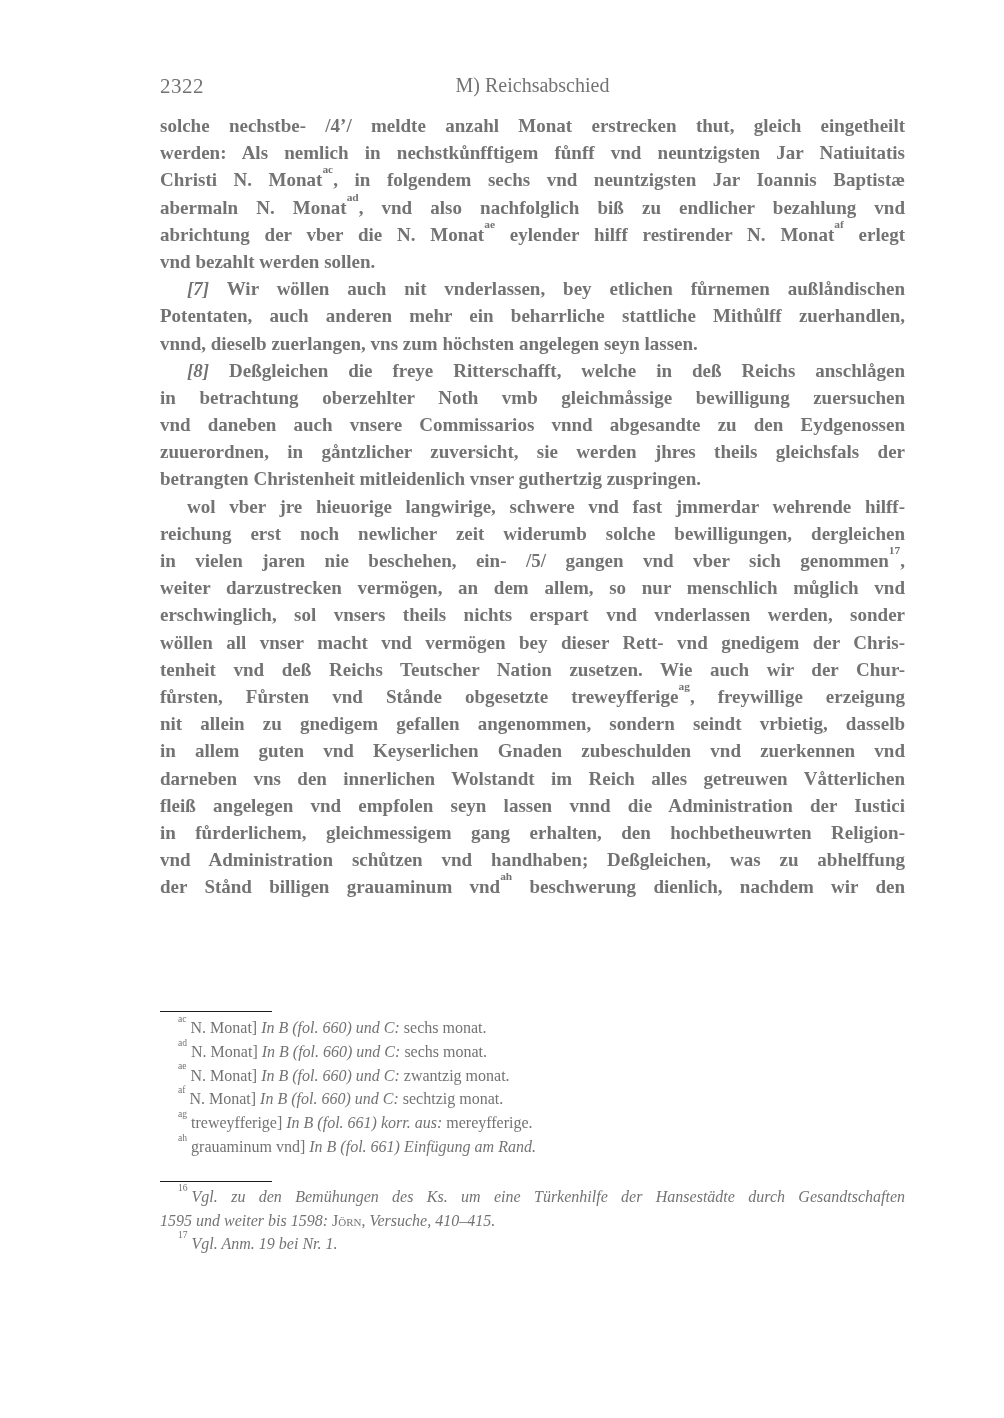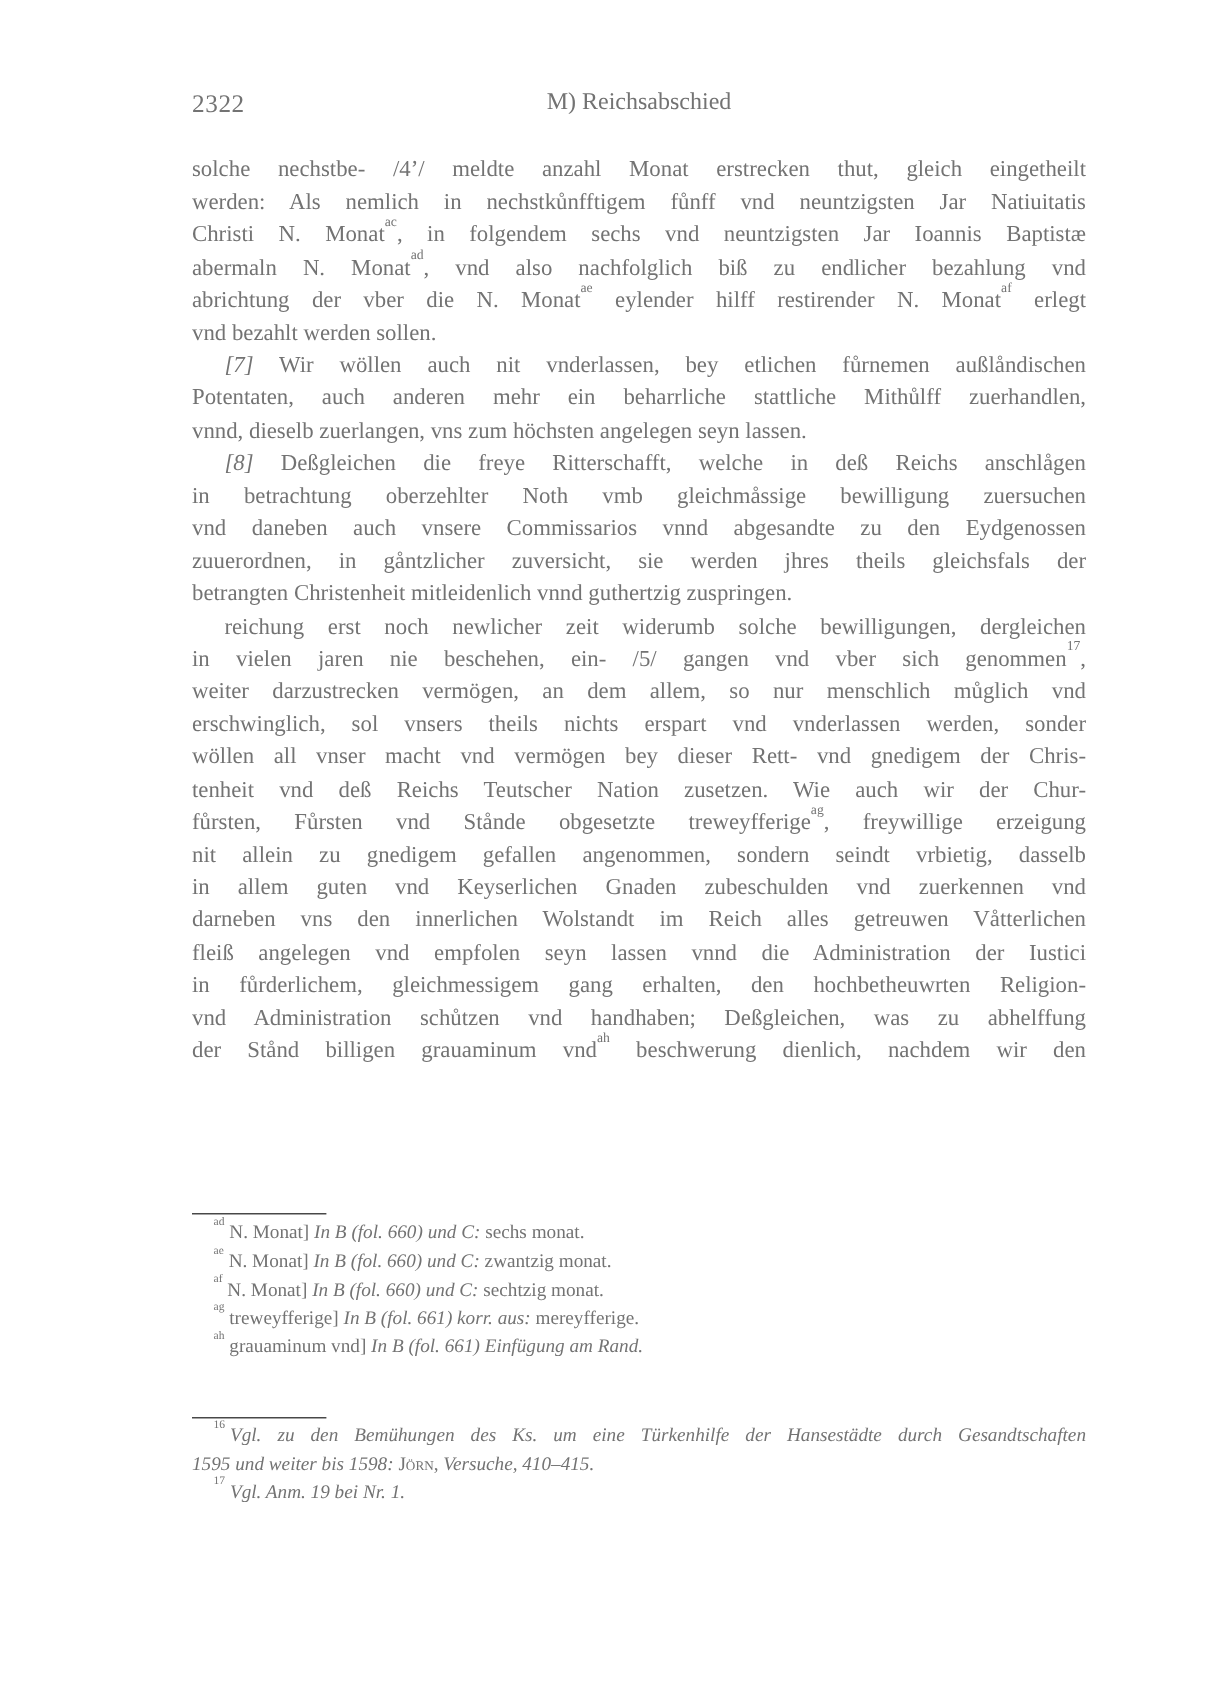--- a/index.html
+++ b/index.html
@@ -13,22 +13,22 @@
   }
   
   .running-header{
     position:absolute;top:74px;left:160px;width:745px;height:28px;
     font-size:21px;
   }
   .page-number{position:absolute;left:0;top:0;letter-spacing:0.5px;}
   .running-head{display:block;text-align:center;font-size:20px;}
   
   .body-text{
-    position:absolute;top:128px;left:160px;width:745px;
-    font-size:19px;line-height:27.2px;
+    position:absolute;top:112px;left:160px;width:745px;
+    font-size:19px;line-height:27.2px;font-weight:bold;
   }
   .para{margin:0;}
   .bline{
     text-align:justify;
     -moz-text-align-last:justify;
     text-align-last:justify;
     height:27.2px;white-space:normal;
   }
   .bline.lastline{
     -moz-text-align-last:left;
@@ -83,43 +83,45 @@
       <div class="para indent">
         <div class="bline"><i>[7]</i> Wir wöllen auch nit vnderlassen, bey etlichen fůrnemen außlåndischen</div>
         <div class="bline">Potentaten, auch anderen mehr ein beharrliche stattliche Mithůlff zuerhandlen,</div>
         <div class="bline lastline">vnnd, dieselb zuerlangen, vns zum höchsten angelegen seyn lassen.</div>
       </div>
       <div class="para indent">
         <div class="bline"><i>[8]</i> Deßgleichen die freye Ritterschafft, welche in deß Reichs anschlågen</div>
         <div class="bline">in betrachtung oberzehlter Noth vmb gleichmåssige bewilligung zuersuchen</div>
         <div class="bline">vnd daneben auch vnsere Commissarios vnnd abgesandte zu den Eydgenossen</div>
         <div class="bline">zuuerordnen, in gåntzlicher zuversicht, sie werden jhres theils gleichsfals der</div>
-        <div class="bline lastline">betrangten Christenheit mitleidenlich vnnd guthertzig zuspringen.</div>
+        <div class="bline lastline">betrangten Christenheit mitleidenlich vnser guthertzig zuspringen.</div>
       </div>
       <div class="para indent">
+        <div class="bline">wol vber jre hieuorige langwirige, schwere vnd fast jmmerdar wehrende hilff-</div>
         <div class="bline">reichung erst noch newlicher zeit widerumb solche bewilligungen, dergleichen</div>
         <div class="bline">in vielen jaren nie beschehen, ein- /5/ gangen vnd vber sich genommen<sup>17</sup>,</div>
         <div class="bline">weiter darzustrecken vermögen, an dem allem, so nur menschlich můglich vnd</div>
         <div class="bline">erschwinglich, sol vnsers theils nichts erspart vnd vnderlassen werden, sonder</div>
         <div class="bline">wöllen all vnser macht vnd vermögen bey dieser Rett- vnd gnedigem der Chris-</div>
         <div class="bline">tenheit vnd deß Reichs Teutscher Nation zusetzen. Wie auch wir der Chur-</div>
         <div class="bline">fůrsten, Fůrsten vnd Stånde obgesetzte treweyfferige<sup>ag</sup>, freywillige erzeigung</div>
         <div class="bline">nit allein zu gnedigem gefallen angenommen, sondern seindt vrbietig, dasselb</div>
         <div class="bline">in allem guten vnd Keyserlichen Gnaden zubeschulden vnd zuerkennen vnd</div>
         <div class="bline">darneben vns den innerlichen Wolstandt im Reich alles getreuwen Våtterlichen</div>
         <div class="bline">fleiß angelegen vnd empfolen seyn lassen vnnd die Administration der Iustici</div>
         <div class="bline">in fůrderlichem, gleichmessigem gang erhalten, den hochbetheuwrten Religion-</div>
         <div class="bline">vnd Administration schůtzen vnd handhaben; Deßgleichen, was zu abhelffung</div>
         <div class="bline">der Stånd billigen grauaminum vnd<sup>ah</sup> beschwerung dienlich, nachdem wir den</div>
       </div>
     </main>
 
   <div class="fn-rule rule-1"></div>
 
   <section class="apparatus">
+      <div class="fnline"><sup class="mk">ac</sup>N. Monat] <i>In B (fol. 660) und C:</i> sechs monat.</div>
       <div class="fnline"><sup class="mk">ad</sup>N. Monat] <i>In B (fol. 660) und C:</i> sechs monat.</div>
       <div class="fnline"><sup class="mk">ae</sup>N. Monat] <i>In B (fol. 660) und C:</i> zwantzig monat.</div>
       <div class="fnline"><sup class="mk">af</sup>N. Monat] <i>In B (fol. 660) und C:</i> sechtzig monat.</div>
       <div class="fnline"><sup class="mk">ag</sup>treweyfferige] <i>In B (fol. 661) korr. aus:</i> mereyfferige.</div>
       <div class="fnline"><sup class="mk">ah</sup>grauaminum vnd] <i>In B (fol. 661) Einfügung am Rand.</i></div>
     </section>
 
   <div class="fn-rule rule-2"></div>
 
   <section class="footnotes">

